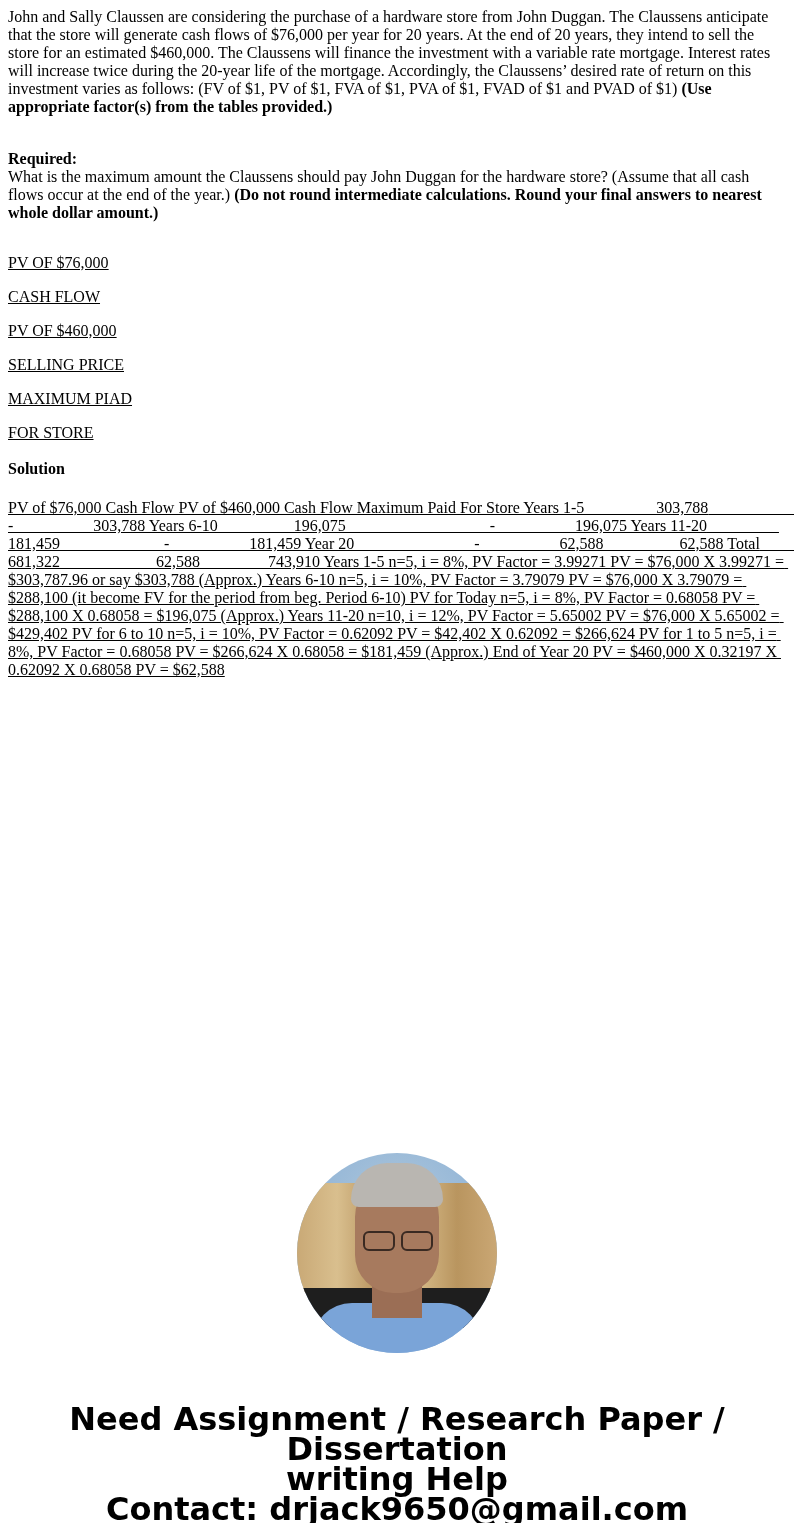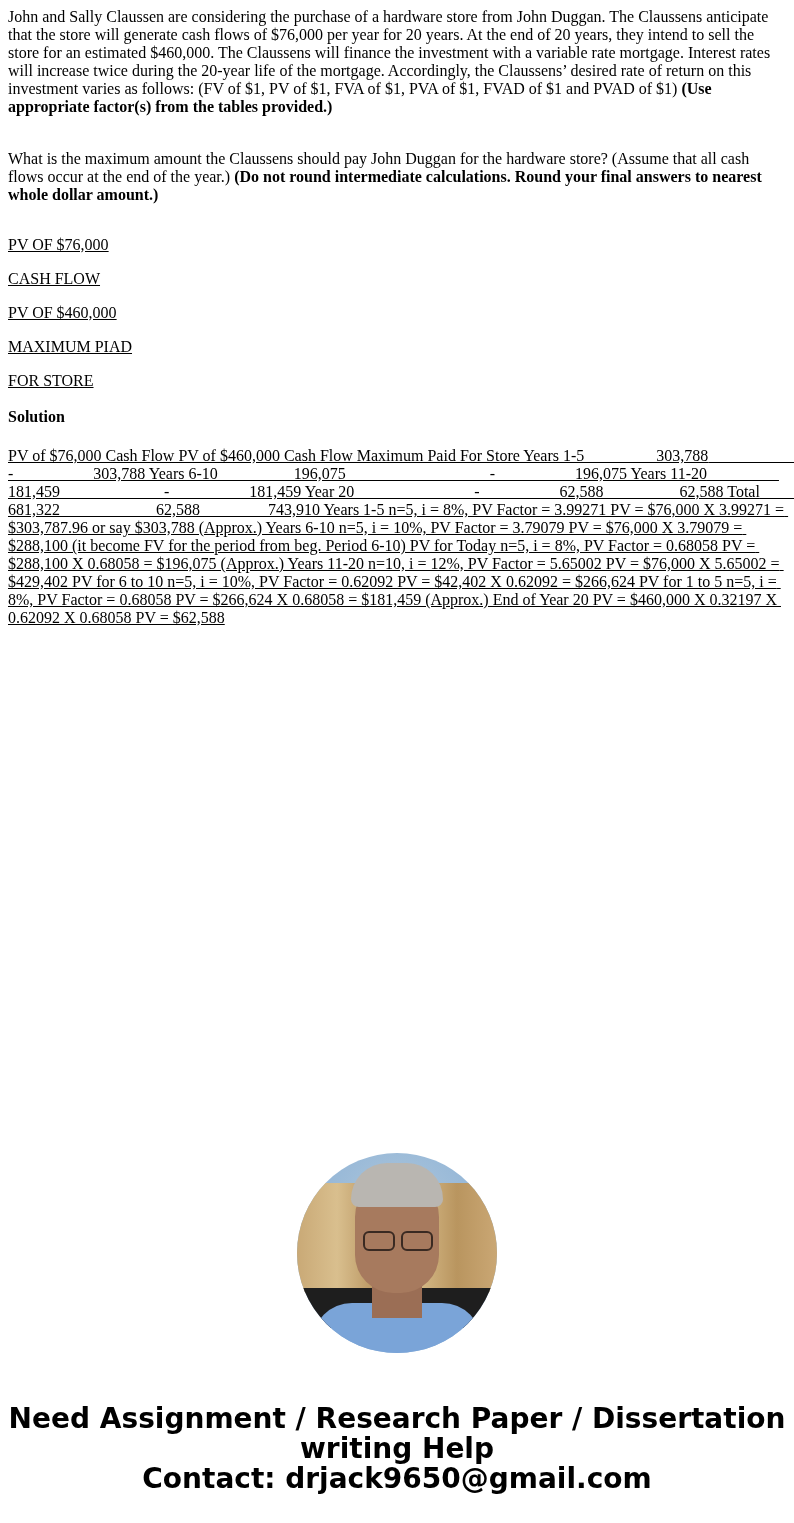--- a/index.html
+++ b/index.html
@@ -37,37 +37,38 @@
     .avatar .shirt { position: absolute; left: 15px; top: 150px; width: 170px; height: 80px; background: #7aa4d8; border-radius: 40px 40px 0 0; }
     .avatar .neck { position: absolute; left: 75px; top: 120px; width: 50px; height: 45px; background: #9b6e55; }
     .avatar .head { position: absolute; left: 58px; top: 22px; width: 84px; height: 118px; background: #a77a5e; border-radius: 42px 42px 38px 38px; }
     .avatar .hair { position: absolute; left: 54px; top: 10px; width: 92px; height: 44px; background: #b9b6b1; border-radius: 46px 46px 10px 10px; }
     .avatar .glasses { position: absolute; left: 66px; top: 78px; width: 70px; height: 18px; }
     .avatar .glasses span { position: absolute; top: 0; width: 28px; height: 16px; border: 2px solid #3a2a22; border-radius: 6px; }
     .avatar .glasses span.l { left: 0; }
     .avatar .glasses span.r { left: 38px; }
     .footer {
       position: absolute; left: 0; top: 1404px; width: 794px; text-align: center;
-      font-family: "DejaVu Sans", sans-serif; font-weight: bold; font-size: 28px; line-height: 30px;
+      font-family: "DejaVu Sans", sans-serif; font-weight: bold; font-size: 32px; line-height: 30px;
     }
   </style>
 </head>
 <body>
 
 <div class="content">
   <p class="problem"><span>John and Sally Claussen are considering the purchase of a hardware store from John Duggan. The Claussens anticipate that the store will generate cash flows of $76,000 per year for 20 years. At the end of 20 years, they intend to sell the store for an estimated $460,000. The Claussens will finance the investment with a variable rate mortgage. Interest rates will increase twice during the 20-year life of the mortgage. Accordingly, the Claussens’ desired rate of return on this investment varies as follows: (FV of $1, PV of $1, FVA of $1, PVA of $1, FVAD of $1 and PVAD of $1) </span><b>(Use appropriate factor(s) from the tables provided.)</b></p>
 
   <p>
-    <span>What is the maximum amount the Claussens should pay John Duggan for the hardware store? (Assume that all cash flows occur at the end of the year.) </span><b>(Do not round intermediate calculations. Round your final answers to nearest whole dollar amount.)</b>
+    <span class="required-label">Required:</span><span>What is the maximum amount the Claussens should pay John Duggan for the hardware store? (Assume that all cash flows occur at the end of the year.) </span><b>(Do not round intermediate calculations. Round your final answers to nearest whole dollar amount.)</b>
   </p>
 
   <div class="pvlist">
     <p>PV OF $76,000</p>
     <p>CASH FLOW</p>
     <p>PV OF $460,000</p>
+    <p>SELLING PRICE</p>
     <p>MAXIMUM PIAD</p>
     <p>FOR STORE</p>
   </div>
 
 
   <h3 class="solution">Solution</h3>
   <p class="sol-body">PV of $76,000 Cash Flow PV of $460,000 Cash Flow Maximum Paid For Store Years 1-5                  303,788                              -                    303,788 Years 6-10                   196,075                                    -                    196,075 Years 11-20                  181,459                          -                    181,459 Year 20                              -                    62,588                   62,588 Total                   681,322                        62,588                 743,910 Years 1-5 n=5, i = 8%, PV Factor = 3.99271 PV = $76,000 X 3.99271 = $303,787.96 or say $303,788 (Approx.) Years 6-10 n=5, i = 10%, PV Factor = 3.79079 PV = $76,000 X 3.79079 = $288,100 (it become FV for the period from beg. Period 6-10) PV for Today n=5, i = 8%, PV Factor = 0.68058 PV = $288,100 X 0.68058 = $196,075 (Approx.) Years 11-20 n=10, i = 12%, PV Factor = 5.65002 PV = $76,000 X 5.65002 = $429,402 PV for 6 to 10 n=5, i = 10%, PV Factor = 0.62092 PV = $42,402 X 0.62092 = $266,624 PV for 1 to 5 n=5, i = 8%, PV Factor = 0.68058 PV = $266,624 X 0.68058 = $181,459 (Approx.) End of Year 20 PV = $460,000 X 0.32197 X 0.62092 X 0.68058 PV = $62,588</p>
 </div>
 
 <div class="avatar">

